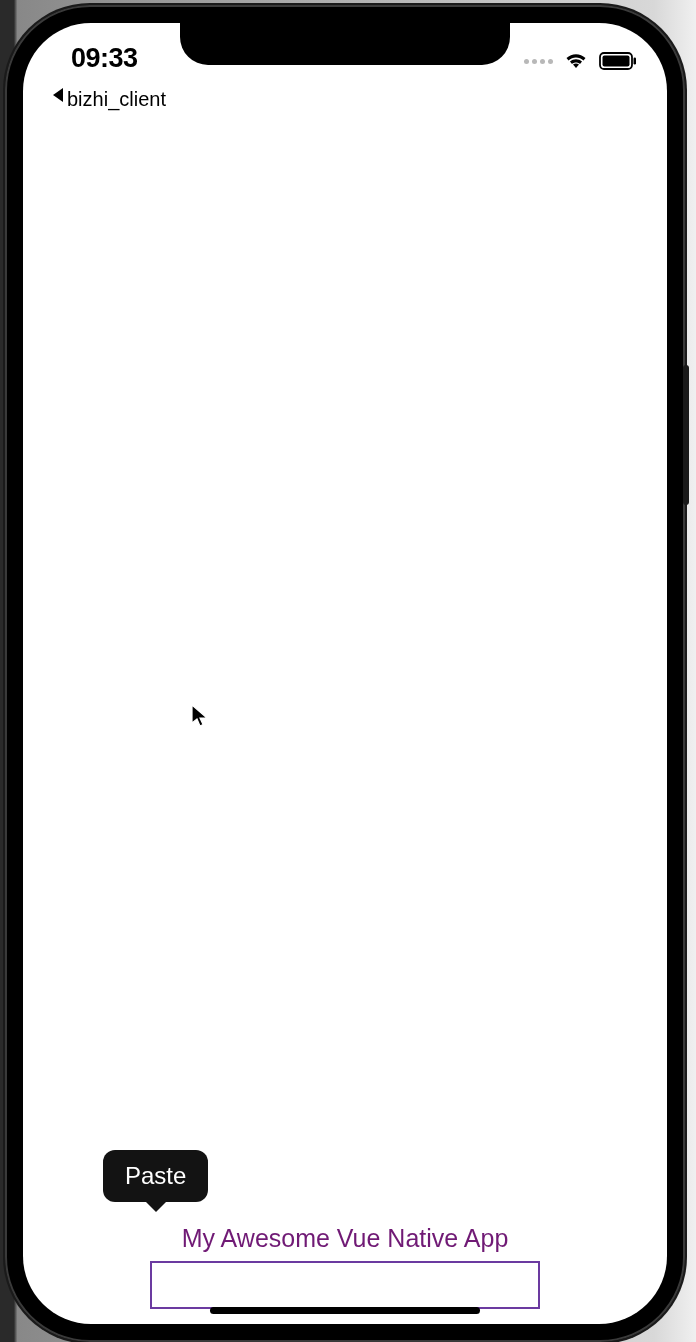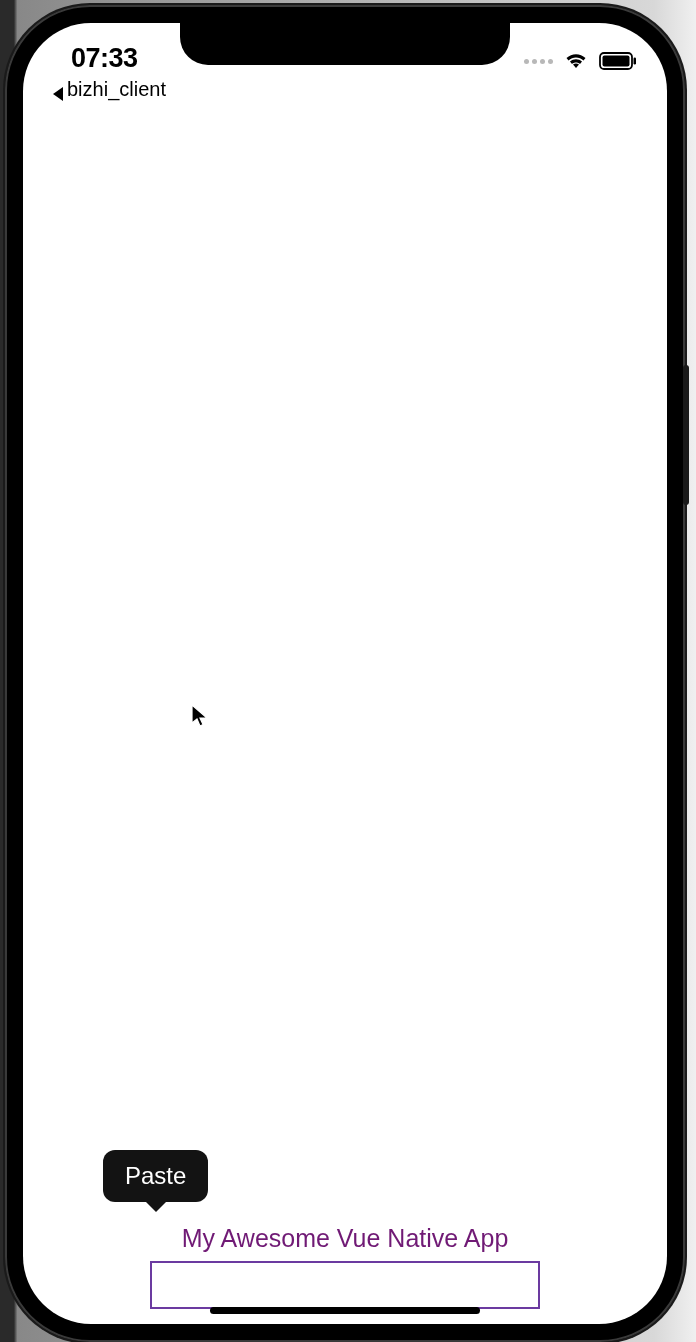--- a/index.html
+++ b/index.html
@@ -91,25 +91,25 @@
     .status-time {
       font-size: 27px;
       font-weight: 700;
       color: #000;
       letter-spacing: -0.5px;
       padding-left: 18px;
     }
     
     .back-app {
       display: flex;
-      align-items: flex-end;
+      align-items: flex-start;
       gap: 4px;
       font-size: 20px;
       color: #000;
-      margin-top: 2px;
+      margin-top: 12px;
     }
     
     .back-triangle {
       width: 0;
       height: 0;
       border-top: 7px solid transparent;
       border-bottom: 7px solid transparent;
       border-right: 10px solid #000;
     }
     
@@ -229,21 +229,21 @@
 <div class="desktop-bg"></div>
 
 <div class="phone-frame">
   <div class="side-button"></div>
 
   <div class="phone-screen">
     <div class="notch"></div>
 
     <div class="status-bar">
       <div class="status-left">
-        <div class="status-time">07:33</div>
+        <div class="status-time">09:33</div>
         <div class="back-app">
           <div class="back-triangle"></div>
           <span>bizhi_client</span>
         </div>
       </div>
 
       <div class="status-right">
         <div class="sim-dots">
           <div class="sim-dot"></div>
           <div class="sim-dot"></div>

